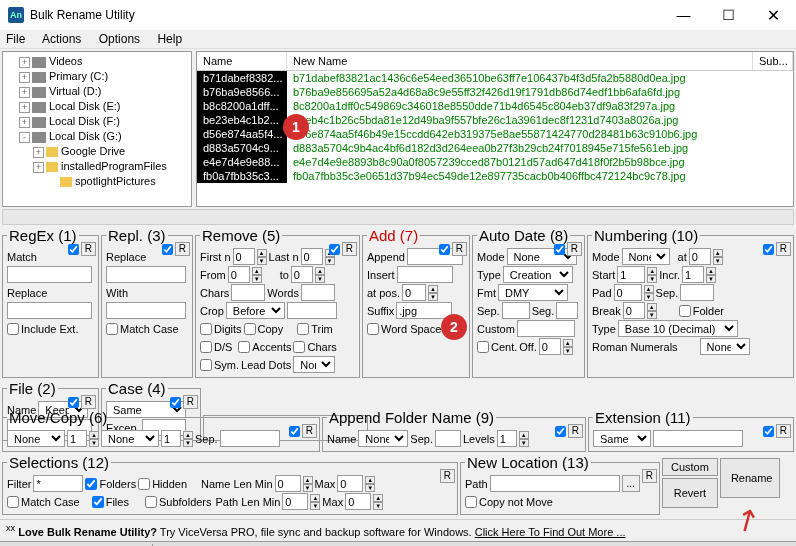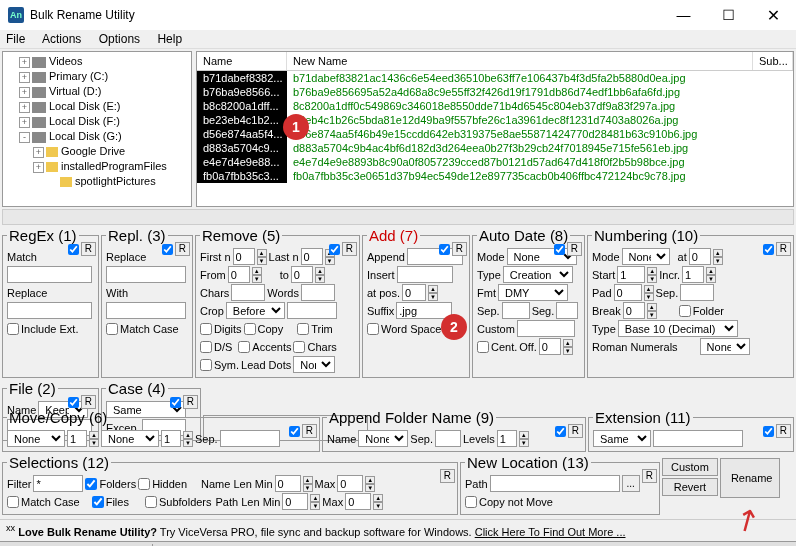--- a/index.html
+++ b/index.html
@@ -527,21 +527,21 @@
           <button class="rbtn" style="height:17px;width:18px">...</button>
         </div>
   <div class="fld">
           <input type="checkbox" style="">
           <label>Copy not Move</label>
         </div>
  </fieldset>
 
  <div style="display:flex;flex-direction:column;gap:2px;padding-top:4px">
   <button class="big" style="padding:2px 8px">Custom</button>
-  <button class="big" style="padding:2px 8px">Revert</button>
+  <button class="big" style="padding:8px 8px">Revert</button>
  </div>
  <div style="padding-top:4px;position:relative">
   <button class="big" style="height:40px;width:60px">Rename</button>
   <div class="arrow" style="bottom:-22px;left:14px;transform:rotate(-30deg)">↗</div>
  </div>
 </div>
 </div>
 
 <div class="footer">
  <sup>xx</sup> <b>Love Bulk Rename Utility?</b>

